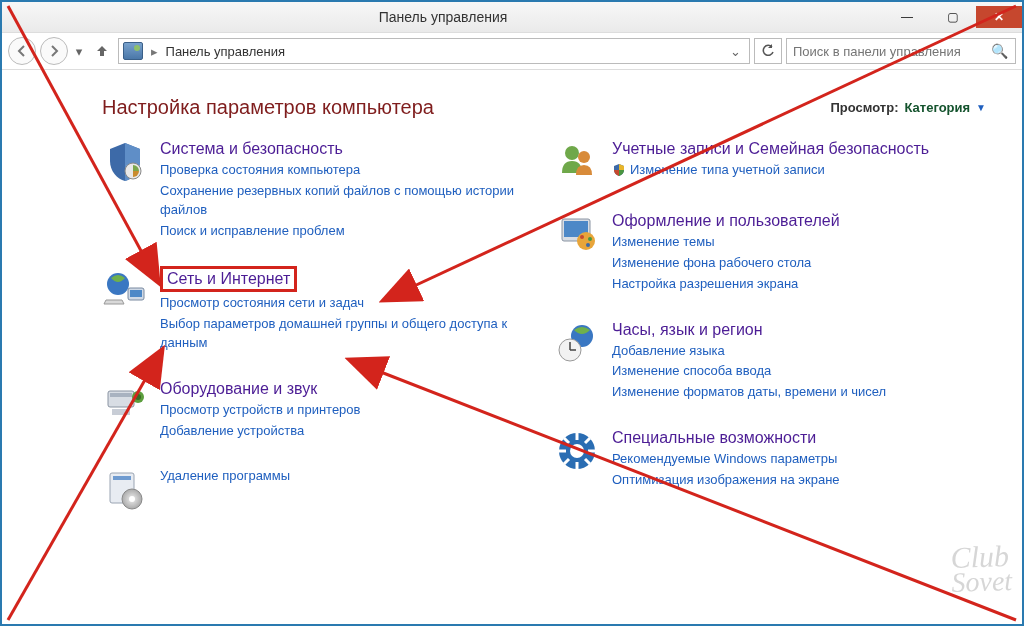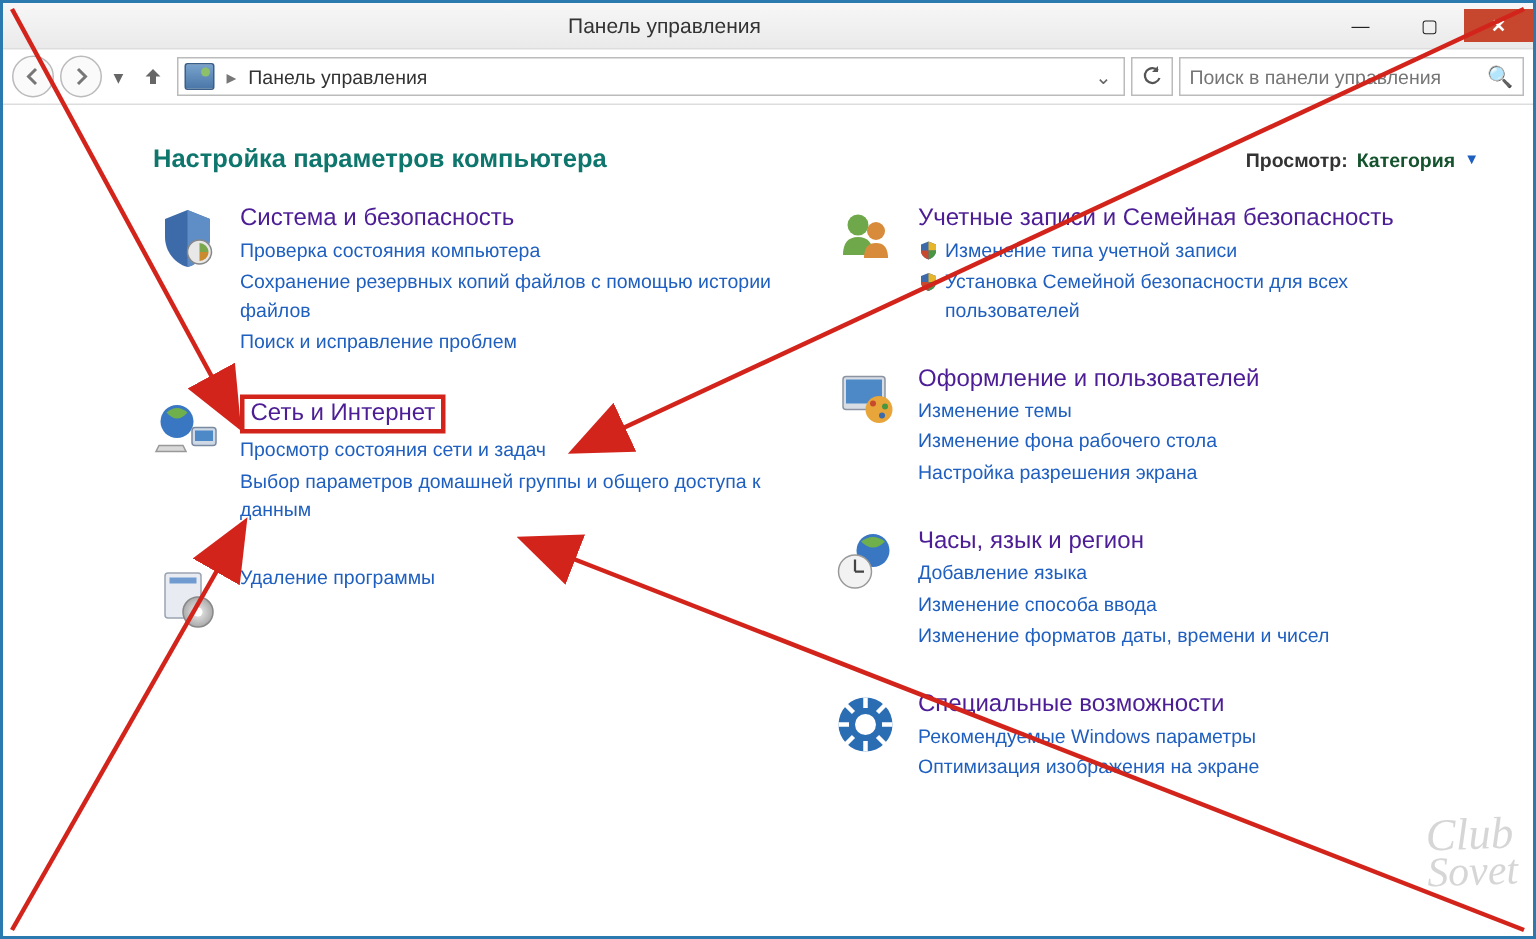--- a/index.html
+++ b/index.html
@@ -22,21 +22,21 @@
   .addrbar .crumb { color: #333; }
   .addrbar .sep { color: #777; padding: 0 2px; }
   .addrbar .spacer { flex:1; }
   .addrbar .adrop { color:#666; padding:0 4px; }
   .refresh { width: 28px; height: 26px; border: 1px solid #bbb; background:#fff; display:flex; align-items:center; justify-content:center; color:#555; }
   .searchbox { width: 230px; height: 26px; border: 1px solid #bbb; background:#fff; display:flex; align-items:center; padding:0 6px; color:#888; }
   .searchbox input { border:none; outline:none; flex:1; font-size:13px; color:#333; }
   .searchbox .mag { color:#2a6aa8; font-size:14px; }
   .content { flex:1; background:#fff; padding: 26px 36px 12px 100px; overflow:hidden; position:relative; }
   .heading-row { display:flex; align-items:center; margin-bottom: 20px; }
-  .heading { color:#0f766e; font-size: 17px; font-weight: bold; }
+  .heading { color:#7f1d1d; font-size: 20px; }
   .view-row { margin-left:auto; color:#333; font-size:13px; display:flex; align-items:center; gap:6px;font-weight:bold; }
   .view-row .viewlink { color:#14532d; }
   .view-row .chev { color:#1f5fbf; font-size:10px; }
   .cols { display:flex; gap: 20px; }
   .col { flex:1; display:flex; flex-direction:column; gap: 26px; }
   .cat { display:flex; gap: 12px; }
   .ico { width: 46px; height: 46px; flex-shrink: 0; }
   .catbody { display:flex; flex-direction:column; gap:2px; }
   .cat-title { color:#4c1d95; font-size:16px; line-height:1.25; }
   .cat-title.hl { border:3px solid #d3241c; padding: 0 4px; display:inline-block; width:fit-content; }
@@ -148,20 +148,40 @@
             <a class="cat-title hl">Сеть и Интернет</a>
             <a class="sublink">
                 <span>Просмотр состояния сети и задач</span>
               </a>
             <a class="sublink">
                 <span>Выбор параметров домашней группы и общего доступа к данным</span>
               </a>
           </div>
         </div>
 
+        <div class="cat">
+          <div class="ico">
+            <svg viewBox="0 0 46 46">
+                <rect x="6" y="12" width="26" height="16" rx="2" fill="#d8dde4" stroke="#8a94a2"></rect>
+                <rect x="8" y="14" width="22" height="4" fill="#a8b2c0"></rect>
+                <rect x="10" y="30" width="18" height="6" fill="#c8cdd6"></rect>
+                <circle cx="36" cy="18" r="6" fill="#5c9e3d"></circle>
+                <circle cx="36" cy="18" r="3" fill="#3a6b26"></circle>
+              </svg>
+          </div>
+          <div class="catbody">
+            <a class="cat-title">Оборудование и звук</a>
+            <a class="sublink">
+                <span>Просмотр устройств и принтеров</span>
+              </a>
+            <a class="sublink">
+                <span>Добавление устройства</span>
+              </a>
+          </div>
+        </div>
 
         <div class="cat">
           <div class="ico">
             <svg viewBox="0 0 46 46">
                 <rect x="8" y="6" width="24" height="30" rx="2" fill="#e8ecf2" stroke="#9aa4b2"></rect>
                 <rect x="11" y="9" width="18" height="4" fill="#6f9bd0"></rect>
                 <circle cx="30" cy="32" r="10" fill="url(#g1)" stroke="#888"></circle>
                 <defs>
                   <radialGradient id="g1">
                     <stop offset="0" stop-color="#eee"></stop>
@@ -193,29 +213,20 @@
           <div class="catbody">
             <a class="cat-title">Учетные записи и Семейная безопасность</a>
             <a class="sublink">
               <svg class="shield" viewBox="0 0 14 14">
                   <path d="M7 1 L12 3 L12 7 C12 10 10 12 7 13 C4 12 2 10 2 7 L2 3 Z" fill="#3d6aa8"></path>
                   <path d="M7 1 L12 3 L12 7 L7 7 Z" fill="#e7b52a"></path>
                   <path d="M7 7 L12 7 C12 10 10 12 7 13 Z" fill="#4a9640"></path>
                   <path d="M2 7 L7 7 L7 13 C4 12 2 10 2 7 Z" fill="#c74a2e"></path>
                 </svg>
               <span>Изменение типа учетной записи</span>
-            </a>
-            <a class="sublink">
-              <svg class="shield" viewBox="0 0 14 14">
-                  <path d="M7 1 L12 3 L12 7 C12 10 10 12 7 13 C4 12 2 10 2 7 L2 3 Z" fill="#3d6aa8"></path>
-                  <path d="M7 1 L12 3 L12 7 L7 7 Z" fill="#e7b52a"></path>
-                  <path d="M7 7 L12 7 C12 10 10 12 7 13 Z" fill="#4a9640"></path>
-                  <path d="M2 7 L7 7 L7 13 C4 12 2 10 2 7 Z" fill="#c74a2e"></path>
-                </svg>
-              <span>Установка Семейной безопасности для всех пользователей</span>
             </a>
           </div>
         </div>
 
         <div class="cat">
           <div class="ico">
             <svg viewBox="0 0 46 46">
                 <rect x="8" y="8" width="28" height="22" rx="2" fill="#d8dde4" stroke="#8a94a2"></rect>
                 <rect x="10" y="10" width="24" height="16" fill="#4d88c7"></rect>
                 <circle cx="32" cy="30" r="9" fill="#e8a53a"></circle>

